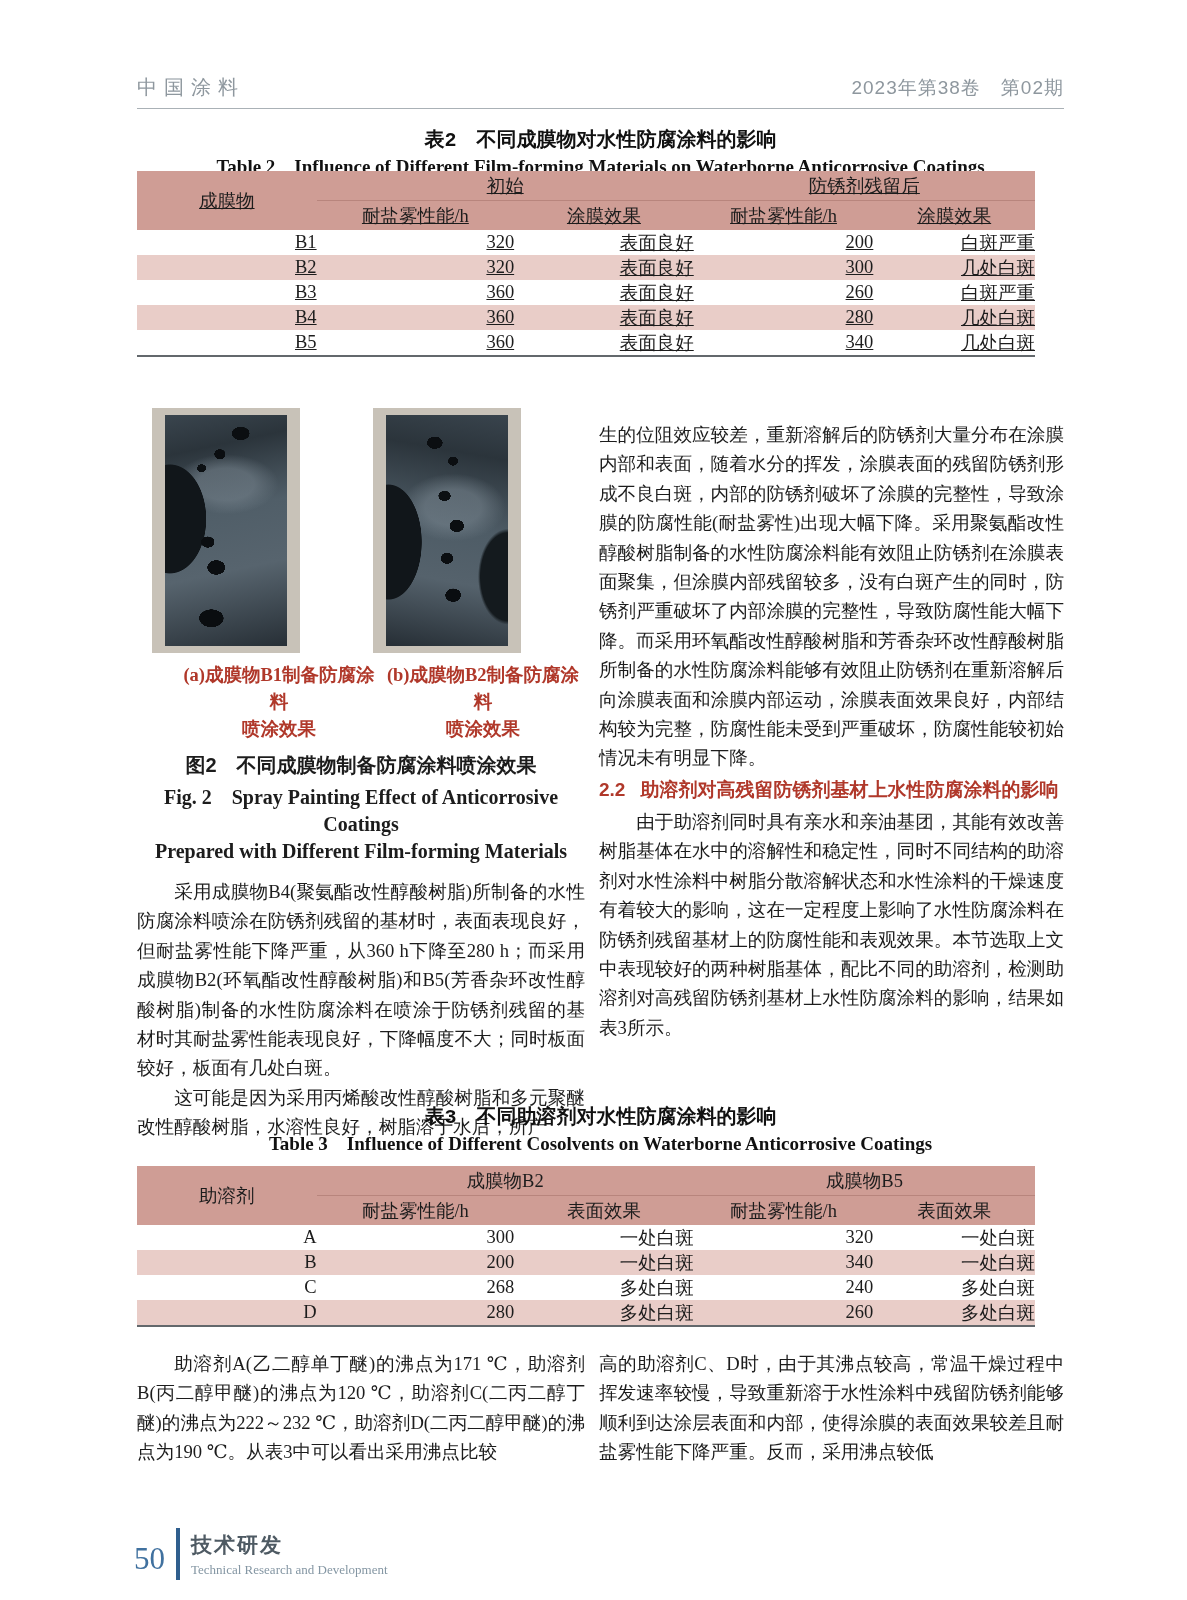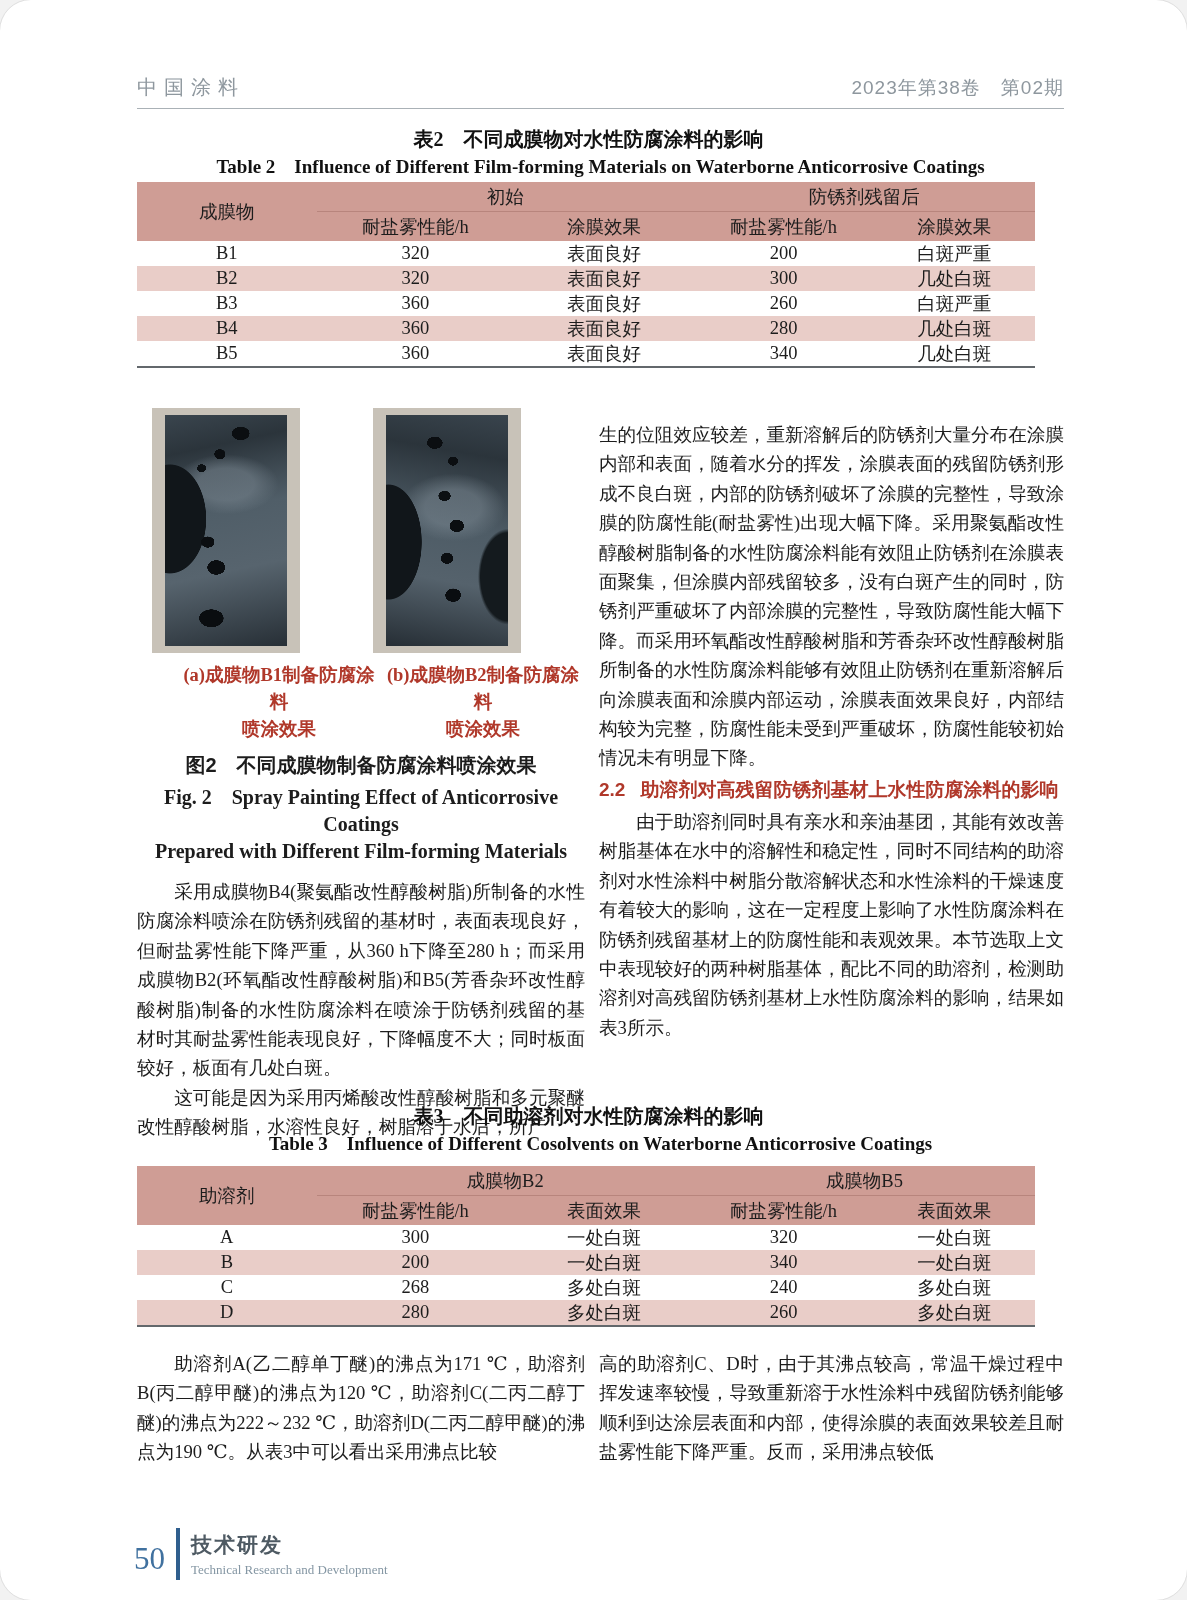--- a/index.html
+++ b/index.html
@@ -1,35 +1,35 @@
 <!DOCTYPE html>
 <html><head>
 <meta charset="utf-8">
 <style>
   html,body{margin:0;padding:0;background:#f2f2f2;}
   .page{position:relative;width:1187px;height:1600px;background:#ffffff;margin:0 auto;
         font-family:"Liberation Serif","DejaVu Serif",serif;color:#1c1c1c;overflow:hidden;
-        outline:1px solid #e0e0e0;border-radius:31px;}
+        outline:1px solid #e0e0e0;}
   
   .hdr{position:absolute;left:137px;top:74px;width:927px;display:flex;justify-content:space-between;
        align-items:flex-end;border-bottom:1px solid #aab1b6;padding-bottom:7px;}
   .hdr .journal{font-size:20px;color:#8e979e;letter-spacing:7px;font-family:"Liberation Sans",sans-serif;}
   .hdr .issue{font-size:19px;color:#8e979e;font-family:"Liberation Sans",sans-serif;letter-spacing:1px;}
   
-  .tcap-zh{position:absolute;width:927px;left:125px;text-align:center;font-weight:bold;font-size:20px;
-           font-family:Liberation Serif, serif;color:#111;}
+  .tcap-zh{position:absolute;width:927px;left:137px;text-align:center;font-weight:bold;font-size:20px;
+           font-family:Liberation Mono, monospace;color:#111;}
   .tcap-en{position:absolute;width:927px;left:137px;text-align:center;font-weight:bold;font-size:19px;
            font-family:"Liberation Serif","DejaVu Serif",serif;color:#111;}
   
   .dtable{position:absolute;left:137px;width:898px;border-collapse:collapse;table-layout:fixed;
           font-size:18.5px;border-bottom:2px solid #63686c;}
   .dtable th,.dtable td{text-align:center;font-weight:normal;padding:0;}
   .dtable thead th{background:#cf9d95;height:29px;}
   .dtable thead th.group{border-bottom:1px solid #b8857d;}
-  .dtable tbody td{height:16px;}
+  .dtable tbody td{height:16px;text-align:right;}
   .dtable tbody tr:nth-child(even) td{background:#e9cdc8;}
   
   .twocol{position:absolute;left:137px;width:927px;display:flex;}
   .col-l{width:448px;margin-right:14px;}
   .col-r{width:465px;}
   .para{font-size:18.6px;line-height:29.4px;text-align:justify;color:#1c1c1c;}
   .indent{text-indent:2em;}
   
   .photos{display:flex;padding-left:15px;}
   .photo{width:148px;height:245px;background:#c8c2b8;position:relative;flex:0 0 auto;}
@@ -81,21 +81,21 @@
 <div class="page">
 
   <div class="hdr">
     <span class="journal">中国涂料</span>
     <span class="issue">2023年第38卷　第02期</span>
   </div>
 
   <div class="tcap-zh" style="top:126px;">表2　不同成膜物对水性防腐涂料的影响</div>
   <div class="tcap-en" style="top:154px;">Table 2　Influence of Different Film-forming Materials on Waterborne Anticorrosive Coatings</div>
 
-  <table class="dtable" style="top:182px;">
+  <table class="dtable" style="top:171px;text-decoration:underline;">
     <colgroup>
         <col style="width:20%">
         <col style="width:22%">
         <col style="width:20%">
         <col style="width:20%">
         <col style="width:18%">
       </colgroup>
     <thead>
       <tr>
         <th rowspan="2">成膜物</th>

